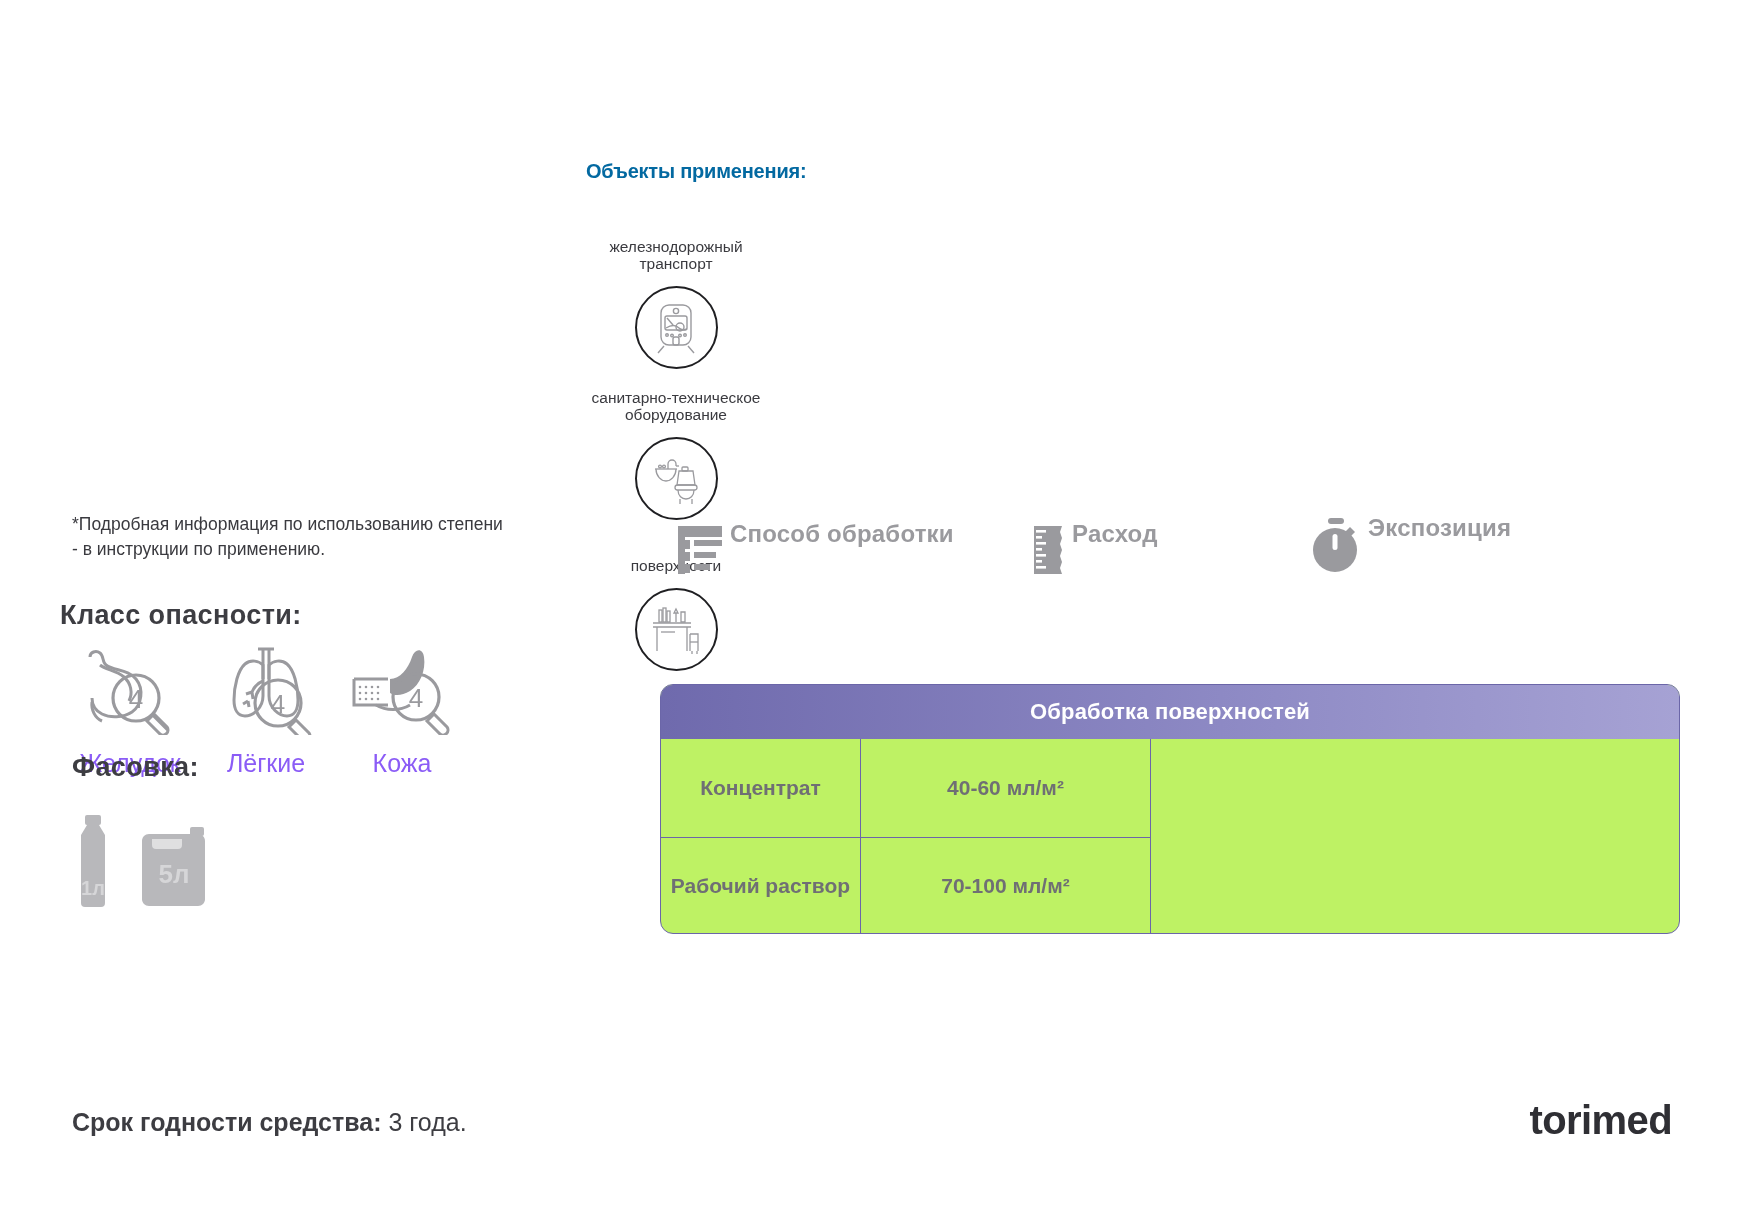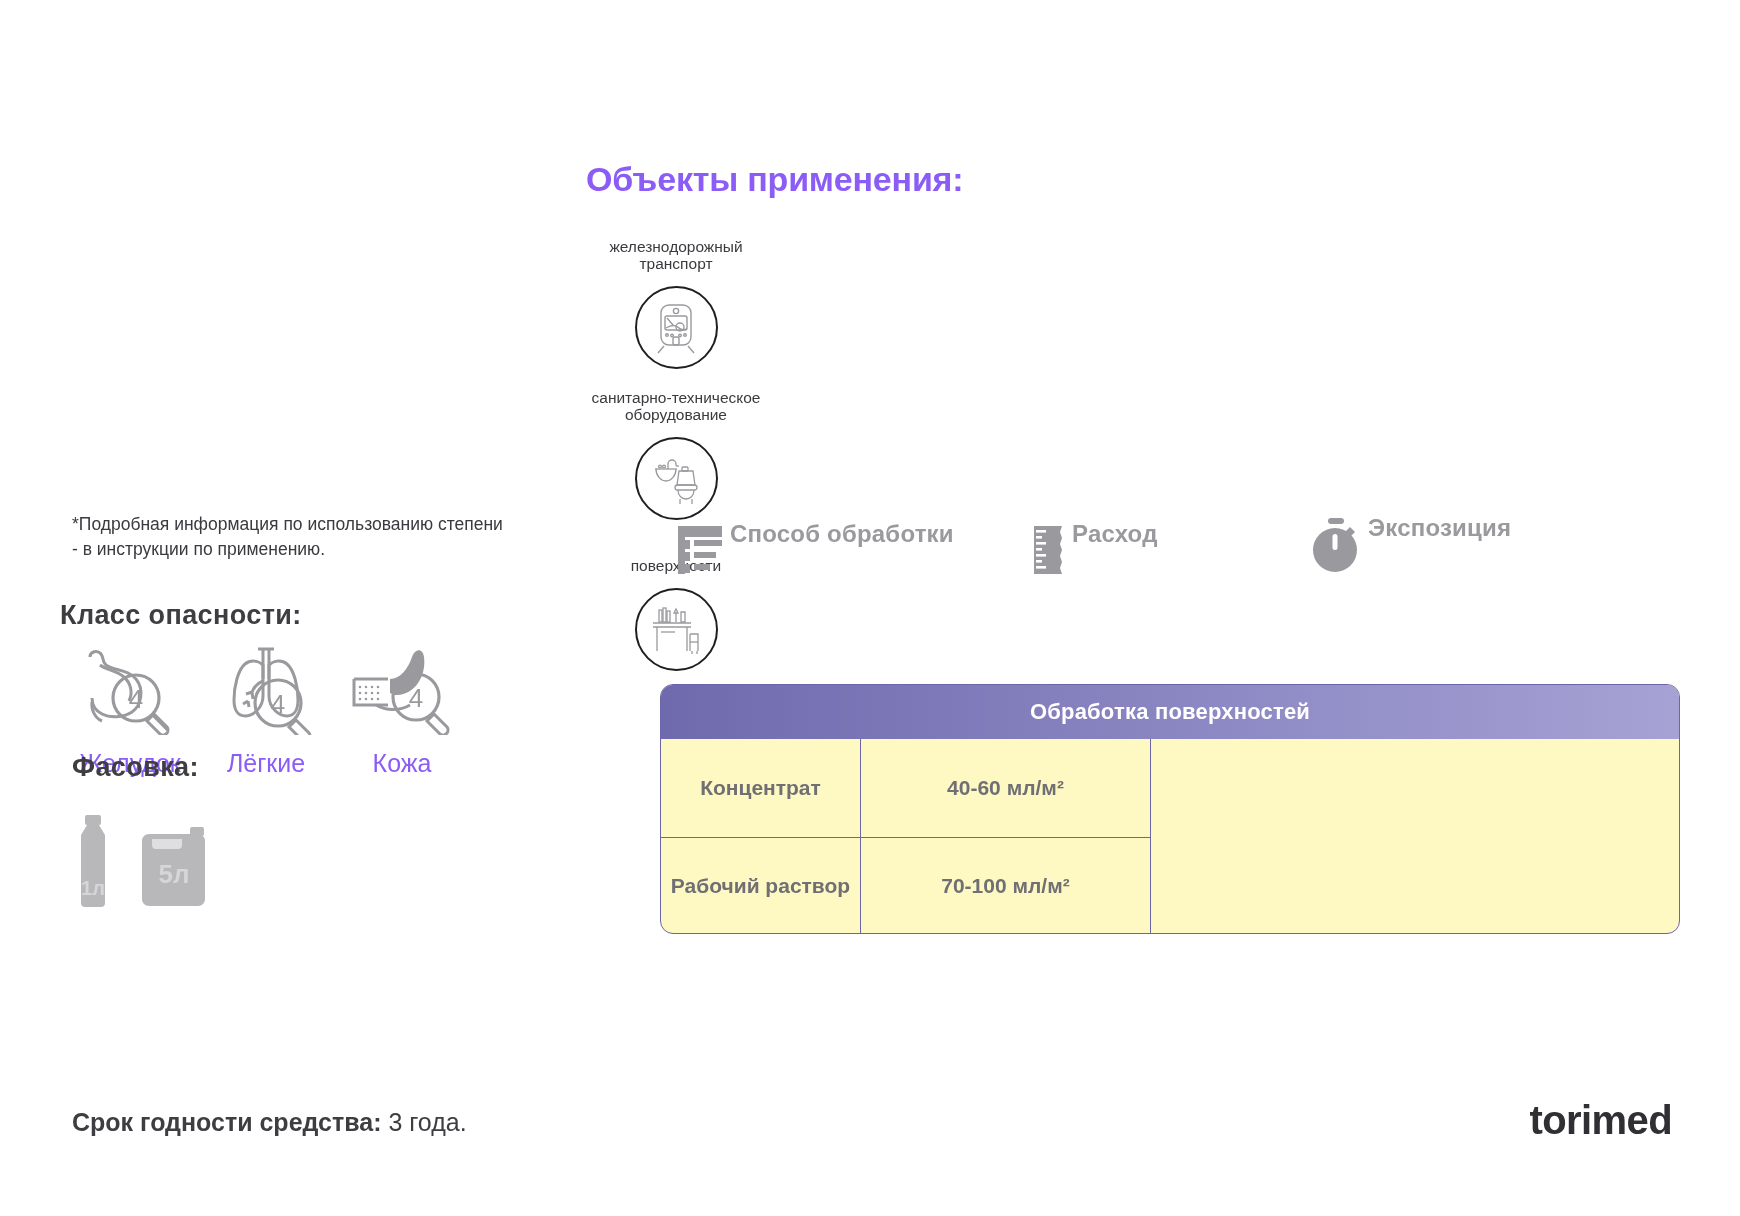--- a/index.html
+++ b/index.html
@@ -7,21 +7,21 @@
     width: 1740px; height: 1216px;
     background: #ffffff;
     font-family: "Liberation Sans", sans-serif;
     overflow: hidden;
   }
   .page { position: relative; width: 1740px; height: 1216px; }
 
   
   #objects-section { position: absolute; left: 586px; top: 160px; width: 540px; }
   #objects-title {
-    font-size: 34px; font-weight: bold; color: #8b5cf6;
+    font-size: 20px; font-weight: bold; color: #0369a1;
     letter-spacing: -0.2px;
   }
   #objects-row {
     position: absolute; left: 0; top: 58px; width: 540px;
     display: flex; align-items: flex-start;
   }
   .obj-item { width: 180px; display: flex; flex-direction: column; align-items: center; }
   .obj-label {
     font-size: 15.5px; color: #3a3a3f; text-align: center; line-height: 17px;
     min-height: 54px; display: flex; flex-direction: column; justify-content: flex-end;
@@ -69,21 +69,21 @@
   .mh svg { display:block; margin-right: 2px; }
   #mh-method { left: 12px; top: 0px; }
   #mh-rate   { left: 368px; top: 0px; }
   #mh-expo   { left: 650px; top: -6px; }
 
   
   #table-wrap {
     position: absolute; left: 660px; top: 684px;
     width: 1020px; height: 250px;
     border: 1.6px solid #6b66a8; border-radius: 13px;
-    overflow: hidden; background: #fef9c3;
+    overflow: hidden; background: #bef264;
   }
   #table-head {
     height: 54px;
     background: linear-gradient(90deg, #6f6aad 0%, #8d89c4 55%, #a6a2d4 100%);
     display: flex; align-items: center; justify-content: center;
     color: #ffffff; font-size: 22px; font-weight: bold; letter-spacing: 0.2px;
   }
   #table-body { display: flex; height: 196px; }
   .col-left { width: 490px; display: flex; flex-direction: column; }
   .trow { flex: 1; display: flex; }

